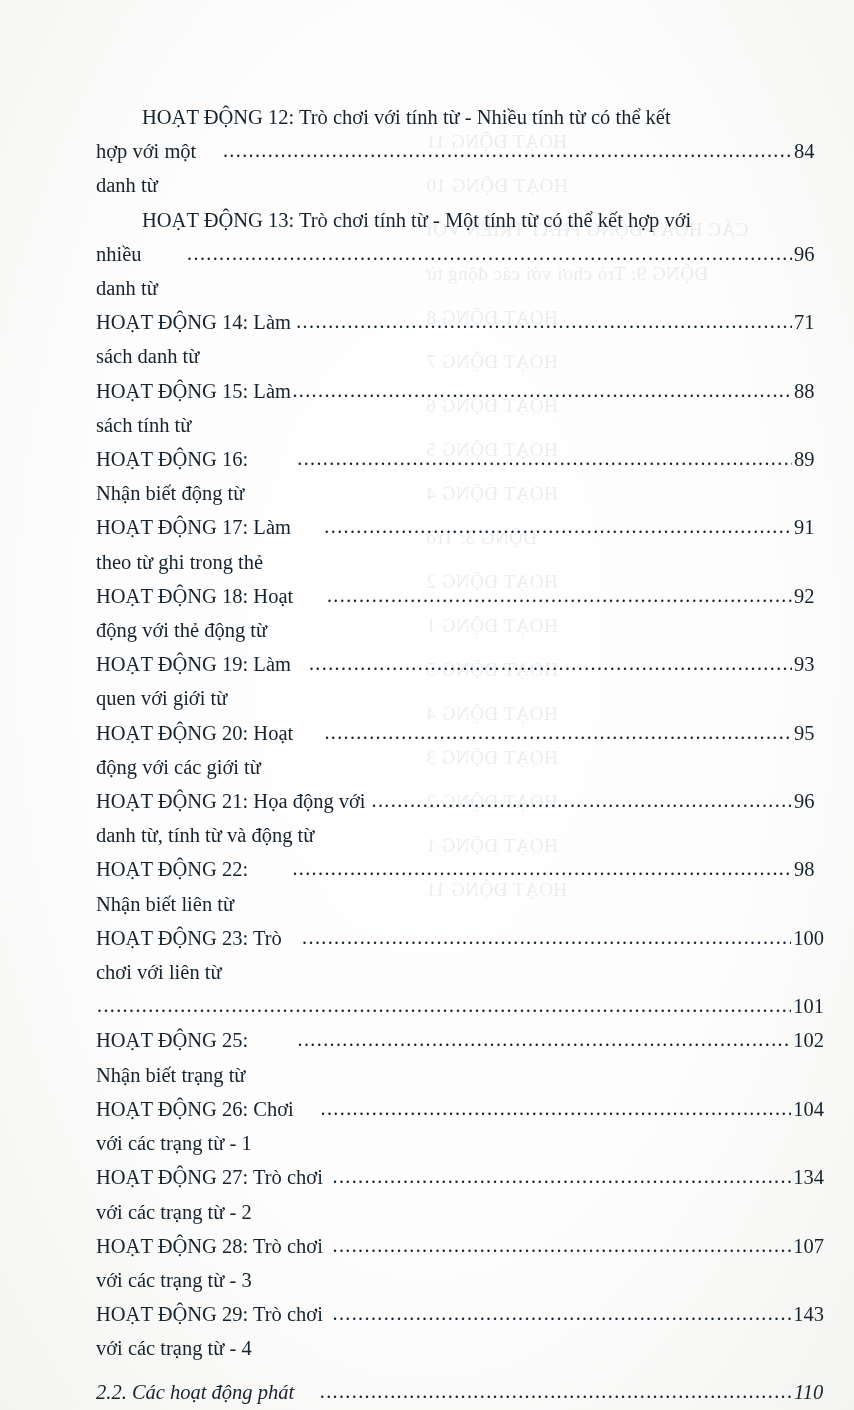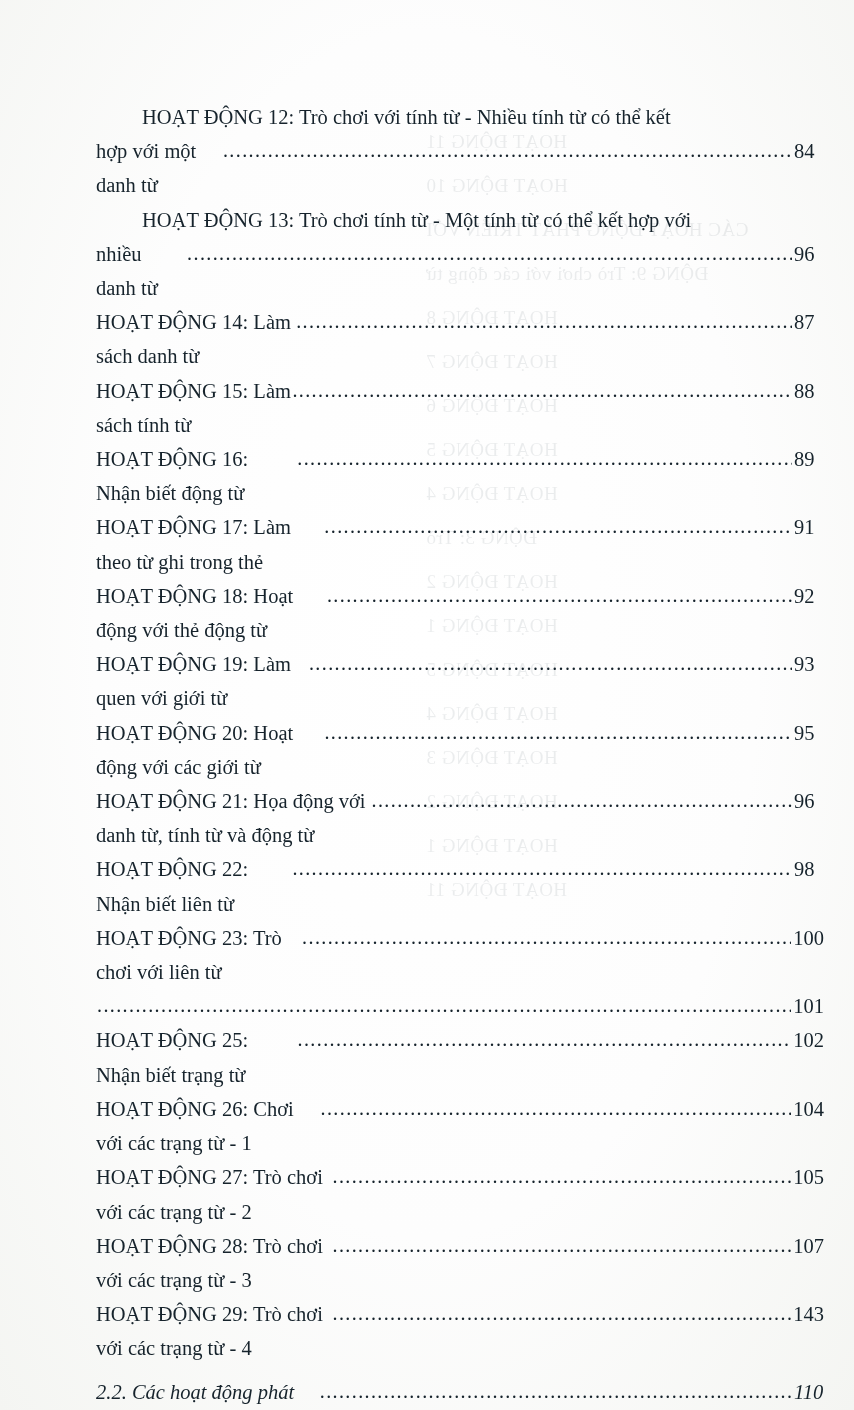--- a/index.html
+++ b/index.html
@@ -146,21 +146,21 @@
         <div class="row">
           <span class="title">nhiều danh từ</span>
           <span class="leader">......................................................................................................................</span>
           <span class="pageno">96</span>
         </div>
       </div>
       <div class="toc-entry">
         <div class="row">
           <span class="title">HOẠT ĐỘNG 14: Làm sách danh từ</span>
           <span class="leader">......................................................................................................................</span>
-          <span class="pageno">87</span>
+          <span class="pageno">71</span>
         </div>
       </div>
       <div class="toc-entry">
         <div class="row">
           <span class="title">HOẠT ĐỘNG 15: Làm sách tính từ</span>
           <span class="leader">......................................................................................................................</span>
           <span class="pageno">88</span>
         </div>
       </div>
       <div class="toc-entry">
@@ -236,21 +236,21 @@
         <div class="row">
           <span class="title">HOẠT ĐỘNG 26: Chơi với các trạng từ - 1</span>
           <span class="leader">......................................................................................................................</span>
           <span class="pageno">104</span>
         </div>
       </div>
       <div class="toc-entry">
         <div class="row">
           <span class="title">HOẠT ĐỘNG 27: Trò chơi với các trạng từ - 2</span>
           <span class="leader">......................................................................................................................</span>
-          <span class="pageno">105</span>
+          <span class="pageno">134</span>
         </div>
       </div>
       <div class="toc-entry">
         <div class="row">
           <span class="title">HOẠT ĐỘNG 28: Trò chơi với các trạng từ - 3</span>
           <span class="leader">......................................................................................................................</span>
           <span class="pageno">107</span>
         </div>
       </div>
       <div class="toc-entry">

